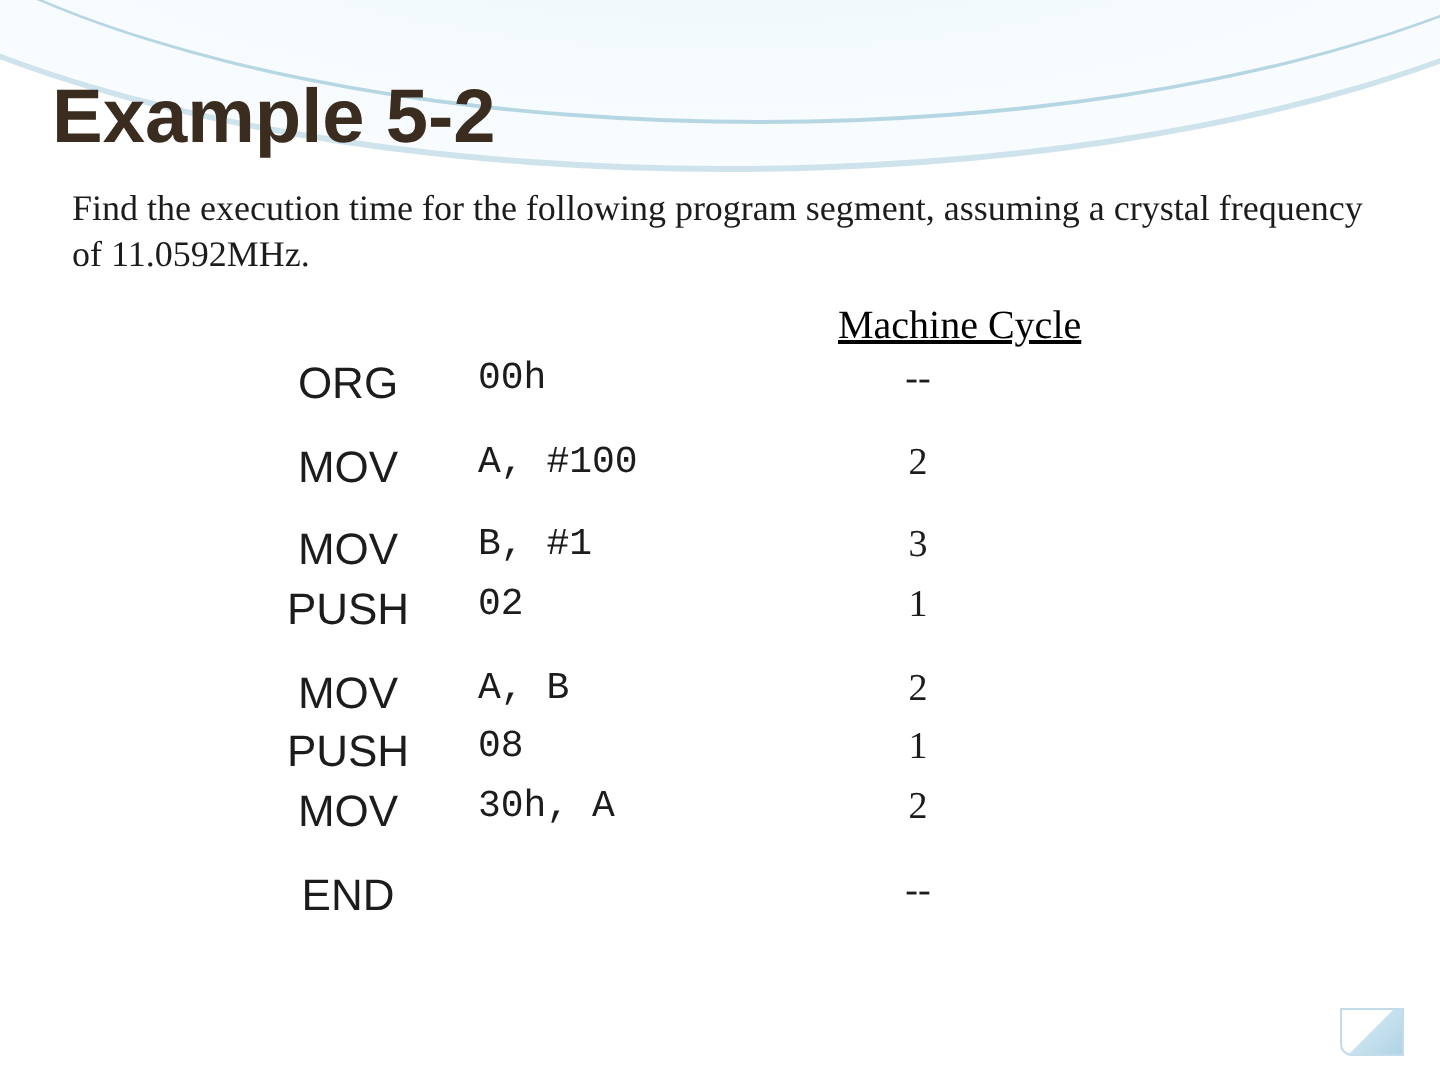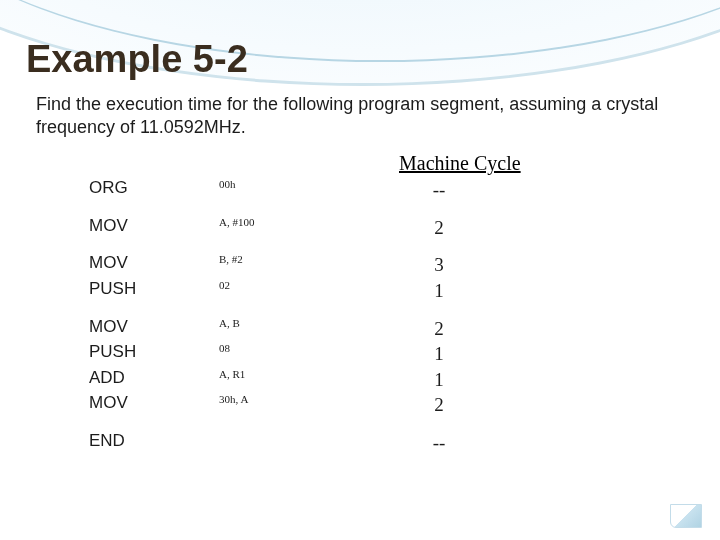--- a/index.html
+++ b/index.html
@@ -43,46 +43,46 @@
     font-weight: bold;
     color: #3a2d1f;
     font-family: Arial, Helvetica, sans-serif;
     margin: 0 0 12px 4px;
   }
   .prompt {
     font-size: 18px;
     color: #1c1c1c;
     line-height: 1.25;
     margin: 0 16px 14px 14px;
-    font-family: Liberation Sans, sans-serif;
+    font-family: Liberation Serif, serif;
   }
   .table-wrap {
-    margin-left: 67px;
+    margin-left: 87px;
     margin-top: 6px;
   }
   .mc-header {
     font-size: 20px;
     color: #000;
     text-decoration: underline;
     margin-left: 310px;
     margin-bottom: 2px;
     font-family: Georgia, serif;
   }
   table {
     border-collapse: collapse;
   }
   td {
     padding: 0;
     vertical-align: top;
     font-size: 18px;
     color: #1c1c1c;
     line-height: 1.35;
   }
-  .col-mn  { width: 130px; font-family: Arial, Helvetica, sans-serif; font-size: 17px; }
-  .col-op  { width: 180px; font-family: Liberation Serif, serif; font-size: 11px; }
+  .col-mn  { width: 130px; font-family: Arial, Helvetica, sans-serif; font-size: 22px; text-align: center; }
+  .col-op  { width: 180px; font-family: Liberation Mono, monospace; font-size: 19px; }
   .col-cyc { width: 80px; text-align: center; font-family: Georgia, serif; font-size: 19px; }
   .group-spacer td { height: 12px; }
   .corner {
     position: absolute;
     bottom: 12px;
     right: 18px;
     width: 30px;
     height: 22px;
     background: linear-gradient(135deg, transparent 48%, #c8e2ef 50%, #b0d3e3 100%);
     border-radius: 0 0 0 6px;
@@ -118,46 +118,41 @@
             <td class="col-op">A, #100</td>
             <td class="col-cyc">2</td>
           </tr>
           <tr class="group-spacer">
             <td></td>
             <td></td>
             <td></td>
           </tr>
           <tr>
             <td class="col-mn">MOV</td>
-            <td class="col-op">B, #2</td>
+            <td class="col-op">B, #1</td>
             <td class="col-cyc">3</td>
           </tr>
           <tr>
             <td class="col-mn">PUSH</td>
             <td class="col-op">02</td>
             <td class="col-cyc">1</td>
           </tr>
           <tr class="group-spacer">
             <td></td>
             <td></td>
             <td></td>
           </tr>
           <tr>
             <td class="col-mn">MOV</td>
             <td class="col-op"> A, B</td>
             <td class="col-cyc">2</td>
           </tr>
           <tr>
             <td class="col-mn">PUSH</td>
             <td class="col-op"> 08</td>
-            <td class="col-cyc">1</td>
-          </tr>
-          <tr>
-            <td class="col-mn">ADD</td>
-            <td class="col-op">A, R1</td>
             <td class="col-cyc">1</td>
           </tr>
           <tr>
             <td class="col-mn">MOV</td>
             <td class="col-op"> 30h, A</td>
             <td class="col-cyc">2</td>
           </tr>
           <tr class="group-spacer">
             <td></td>
             <td></td>

